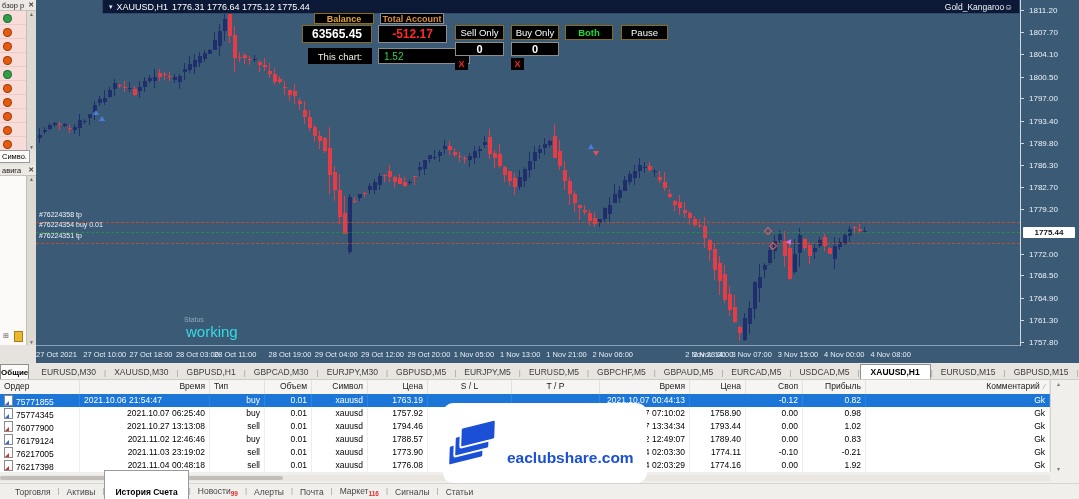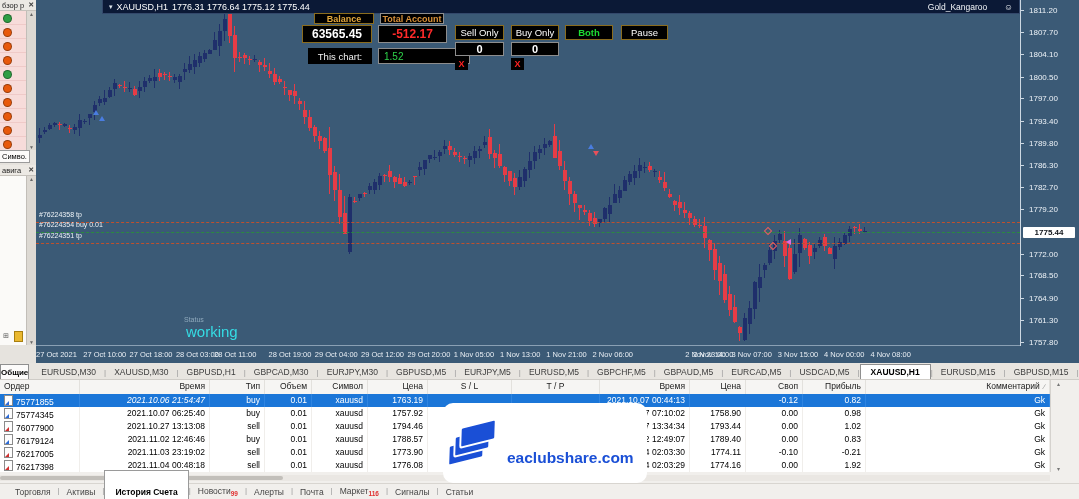--- a/index.html
+++ b/index.html
@@ -19,21 +19,21 @@
     font-size:7.5px;display:flex;align-items:center;padding-left:2px;box-sizing:border-box;white-space:nowrap;overflow:hidden}
   #nav-body{position:absolute;left:0;top:176px;width:36px;height:169px;background:#fbfaf8}
   #nav-node{position:absolute;left:3px;top:156px;font-size:7px;color:#555}
   #nav-key{position:absolute;left:14px;top:155px;width:7px;height:9px;background:#eab830;border:1px solid #a87f10}
   
   #chartwin{position:absolute;left:36px;top:0;width:1043px;height:363px;background:#3b5a76;overflow:hidden}
   #plot{position:absolute;left:0;top:0;width:984px;height:346px;overflow:hidden}
   #titlebar{position:absolute;left:66px;top:0;width:918px;height:14px;background:#0b1936;border:1px solid #33486b;border-top:none;
     box-sizing:border-box;display:flex;align-items:center;gap:4px;color:#fff;font-size:9px;padding:0 6px;z-index:6}
   #titlebar .dd{font-size:7px;color:#dfe6ee}
-  #titlebar .ea{margin-left:auto;font-size:8.5px;color:#f2f5f8;display:flex;gap:17px;align-items:center}
+  #titlebar .ea{margin-left:auto;font-size:8.5px;color:#f2f5f8;display:flex;gap:0;align-items:center}
   #priceaxis{position:absolute;right:0;top:0;width:59px;height:346px;background:#3b5a76;border-left:1px solid #cdd8e2;box-sizing:border-box}
   .plabel{position:absolute;left:8px;font-size:8px;color:#edf2f7;white-space:nowrap}
   .ptick{position:absolute;left:0;width:3px;height:1px;background:#cdd8e2}
   #curprice{position:absolute;left:2px;width:52px;height:11px;background:#fff;color:#10141a;font-size:8px;font-weight:bold;
     display:flex;align-items:center;justify-content:center;border-radius:1px;z-index:4}
   #timeaxis{position:absolute;left:0;bottom:0;width:984px;height:17px;border-top:1px solid #8aa0b4}
   .tlabel{position:absolute;top:4px;font-size:7.5px;color:#e8eef4;white-space:nowrap}
   .cw,.cb{position:absolute}
   .cw{width:1px}.cb{width:4px}
   .oline{position:absolute;left:0;width:984px;height:0;border-top:1px dashed #c0502c;z-index:2}
@@ -626,36 +626,36 @@
         <div class="ctab">GBPUSD,M15</div>
         <div class="tsep">|</div>
         <div class="ctab">XAUUSD,M5</div>
       </div>
 
   </div>
 
   <div id="thead">
       <div class="hcell" style="width: 80px; text-align: left;">Ордер</div>
       <div class="hcell" style="width: 130px; text-align: right;">Время</div>
-      <div class="hcell" style="width: 55px; text-align: right;">Тип</div>
+      <div class="hcell" style="width: 55px; ">Тип</div>
       <div class="hcell" style="width: 47px; text-align: right;">Объем</div>
       <div class="hcell" style="width: 56px; text-align: right;">Символ</div>
       <div class="hcell" style="width: 60px; text-align: right;">Цена</div>
       <div class="hcell" style="width: 84px; text-align: center;">S / L</div>
       <div class="hcell" style="width: 88px; text-align: center;">T / P</div>
       <div class="hcell" style="width: 90px; text-align: right;">Время</div>
       <div class="hcell" style="width: 56px; text-align: right;">Цена</div>
       <div class="hcell" style="width: 57px; text-align: right;">Своп</div>
       <div class="hcell" style="width: 63px; text-align: right;">Прибыль</div>
       <div class="hcell" style="width: 184px; text-align: right;">Комментарий<span style="color: rgb(136, 136, 136); padding-left: 4px; font-size: 7px;">∕</span></div>
     </div>
   <div id="tbody">
       <div class="trow sel">
         <div class="tcell" style="width: 80px; text-align: left;"><span class="doc buy"><i></i></span>75771855</div>
-        <div class="tcell" style="width: 130px; text-align: right; font-style: italic;">2021.10.06 21:54:47</div>
+        <div class="tcell" style="width: 130px; text-align: left;">2021.10.06 21:54:47</div>
         <div class="tcell" style="width: 55px; text-align: right;">buy</div>
         <div class="tcell" style="width: 47px; text-align: right;">0.01</div>
         <div class="tcell" style="width: 56px; text-align: right;">xauusd</div>
         <div class="tcell" style="width: 60px; text-align: right;">1763.19</div>
         <div class="tcell" style="width: 84px; text-align: center;"></div>
         <div class="tcell" style="width: 88px; text-align: center;"></div>
         <div class="tcell" style="width: 90px; text-align: right;">2021.10.07 00:44:13</div>
         <div class="tcell" style="width: 56px; text-align: right; margin-top: 18px;">1764.01</div>
         <div class="tcell" style="width: 57px; text-align: right;">-0.12</div>
         <div class="tcell" style="width: 63px; text-align: right;">0.82</div>

